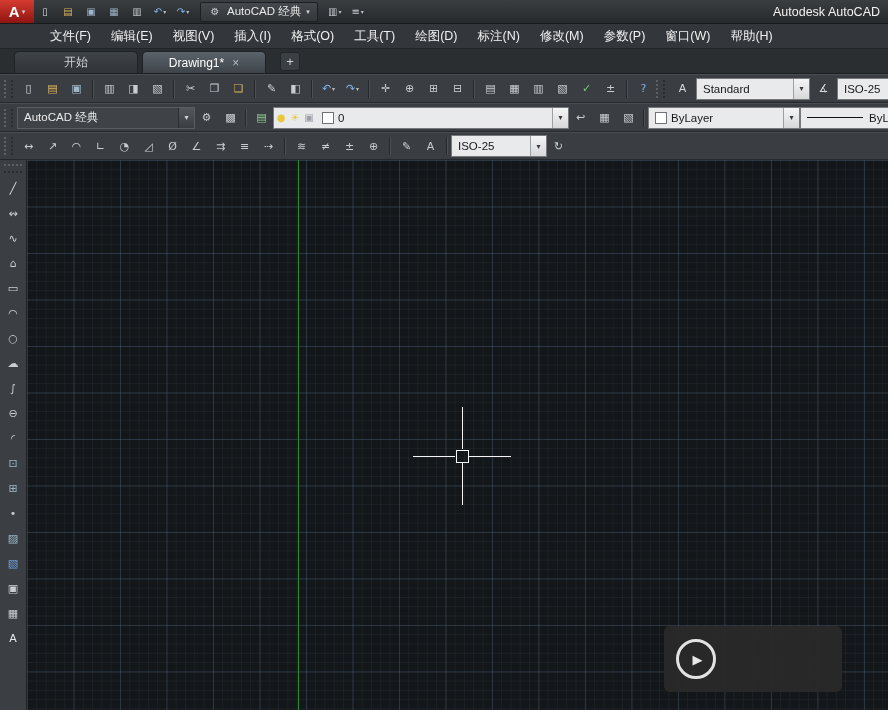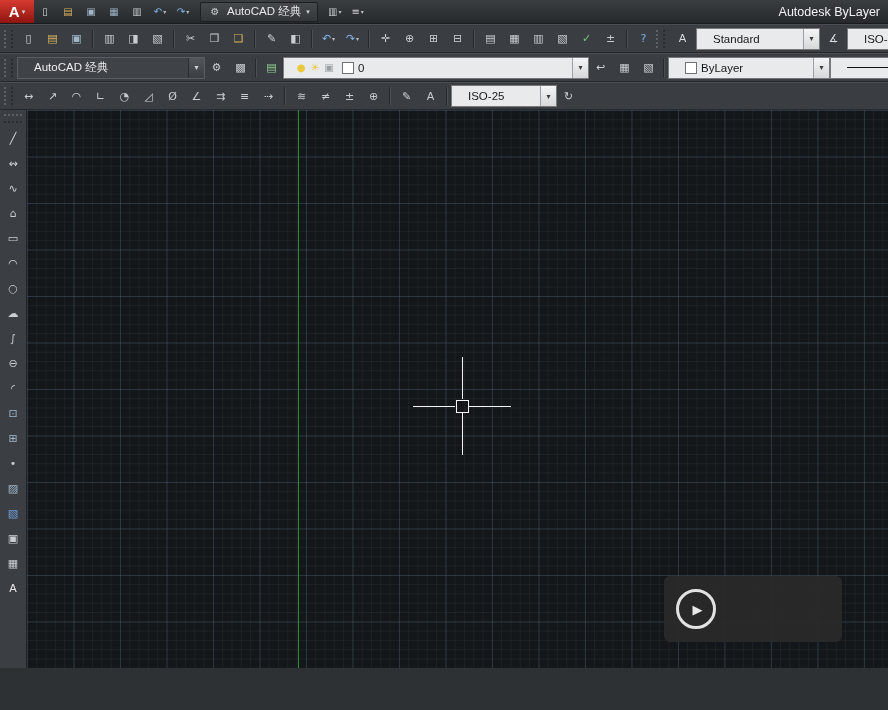--- a/index.html
+++ b/index.html
@@ -42,21 +42,21 @@
     border-top:1px solid #4a4e52;border-bottom:1px solid #26292c;overflow:hidden;}
   .tb1{height:27px;} .tb2{height:27px;} .tb3{height:26px;}
   .tb-btn{width:21px;height:20px;display:inline-flex;align-items:center;justify-content:center;
     color:#c9ccd0;font-size:11px;line-height:1;border:1px solid transparent;border-radius:2px;
     font-family:"DejaVu Sans",sans-serif;position:relative;flex:none;}
   .tb-btn .dd{font-size:6px;margin-left:1px;color:#b8bcc0;}
   .tb-sep{width:1px;height:18px;background:#26292c;border-right:1px solid #4c5054;margin:0 3px;flex:none;}
   .grip{width:5px;height:18px;margin:0 4px 0 1px;flex:none;
     border-left:2px dotted #5d6166;border-right:2px dotted #2a2d30;}
   .combo{height:20px;display:flex;align-items:center;border:1px solid #77797c;
-    font-size:11.5px;flex:none;overflow:hidden;white-space:nowrap;padding-left:10px;}
+    font-size:11.5px;flex:none;overflow:hidden;white-space:nowrap;}
   .combo.light{background:#e8eaec;color:#17181a;}
   .combo.dark{background:#3f4347;color:#ececec;border-color:#5a5e62;}
   .combo-text{padding-left:6px;overflow:hidden;white-space:nowrap;}
   .combo-arrow{margin-left:auto;width:15px;align-self:stretch;display:flex;align-items:center;
     justify-content:center;font-size:8px;border-left:1px solid #9aa0a4;
     background:linear-gradient(#f4f5f6,#d6d8da);color:#3a3a3a;flex:none;}
   .combo.dark .combo-arrow{background:linear-gradient(#53575b,#3a3e42);color:#d8dbde;border-left:1px solid #2b2e31;}
   .mini-icon{display:inline-flex;align-items:center;justify-content:center;width:14px;
     font-size:10px;font-family:"DejaVu Sans",sans-serif;flex:none;}
   .swatch{width:10px;height:10px;background:#ffffff;border:1px solid #6f7377;margin:0 4px 0 6px;flex:none;}
@@ -122,24 +122,48 @@
       </span>
     <div class="ws-pill">
       <span class="mini-icon" style="color: rgb(201, 204, 208);">⚙</span>
       <span>AutoCAD 经典</span>
       <span style="font-size: 7px; color: rgb(208, 211, 214);">▾</span>
     </div>
     <span class="icons">
         <span class="tb-btn" style="color: rgb(201, 204, 208);">▥<span class="dd">▾</span></span>
         <span class="tb-btn" style="color: rgb(201, 204, 208);">≡<span class="dd">▾</span></span>
       </span>
-    <div class="title-text">Autodesk ByLayer</div>
-  </div>
-
-
+    <div class="title-text">Autodesk AutoCAD</div>
+  </div>
+
+  <div class="menubar">
+    <span class="menu-item">文件(F)</span>
+    <span class="menu-item">编辑(E)</span>
+    <span class="menu-item">视图(V)</span>
+    <span class="menu-item">插入(I)</span>
+    <span class="menu-item">格式(O)</span>
+    <span class="menu-item">工具(T)</span>
+    <span class="menu-item">绘图(D)</span>
+    <span class="menu-item">标注(N)</span>
+    <span class="menu-item">修改(M)</span>
+    <span class="menu-item">参数(P)</span>
+    <span class="menu-item">窗口(W)</span>
+    <span class="menu-item">帮助(H)</span>
+  </div>
+
+  <div class="tabbar">
+    <div class="tab">
+      <span>开始</span>
+    </div>
+    <div class="tab active">
+      <span>Drawing1*</span>
+      <span class="tab-close">×</span>
+    </div>
+    <div class="tab-new">+</div>
+  </div>
 
   <div class="toolbar tb1">
     <span class="grip"></span>
     <span class="icons">
         <span class="tb-btn" style="color: rgb(216, 220, 223);">▯</span>
         <span class="tb-btn" style="color: rgb(217, 178, 92);">▤</span>
         <span class="tb-btn" style="color: rgb(159, 182, 201);">▣</span>
         <span class="tb-sep"></span>
         <span class="tb-btn" style="color: rgb(201, 204, 208);">▥</span>
         <span class="tb-btn" style="color: rgb(201, 204, 208);">◨</span>

